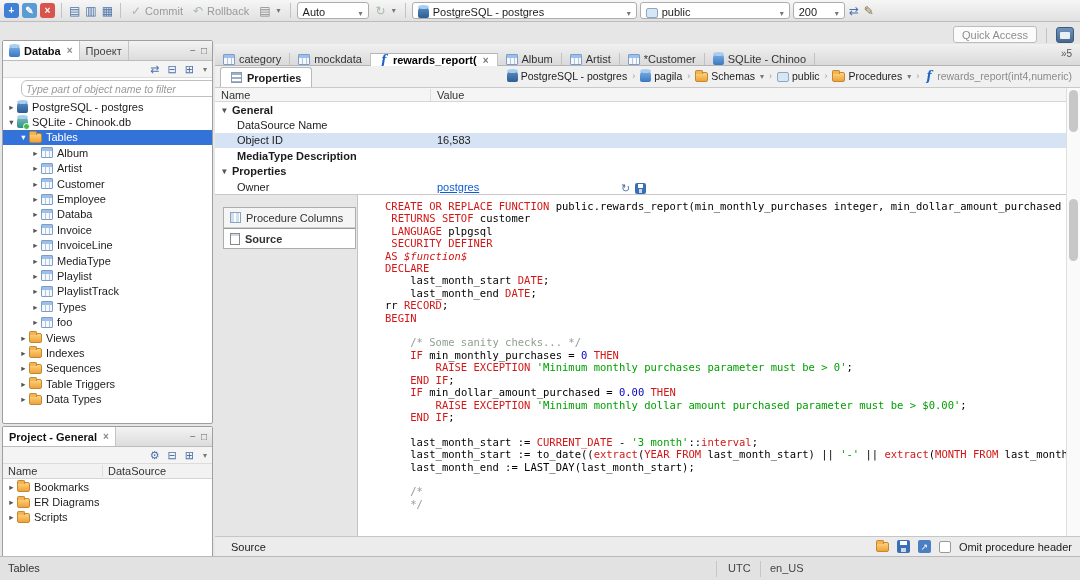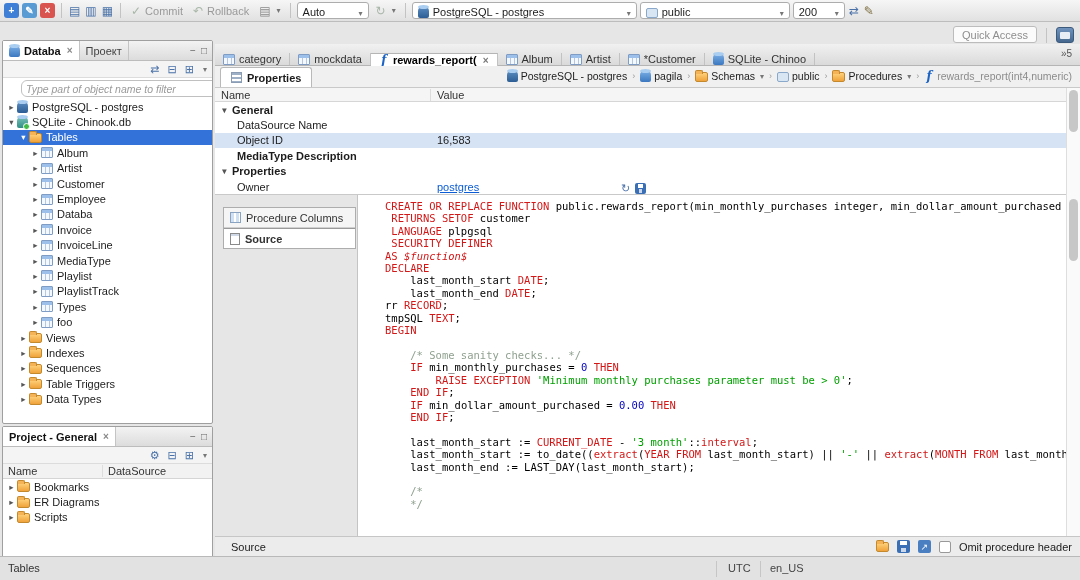--- a/index.html
+++ b/index.html
@@ -494,28 +494,28 @@
   <div class="code" id="code">
       <div class="cl"><span class="tok-k">CREATE OR REPLACE FUNCTION</span><span class="tok-p"> public.rewards_report(min_monthly_purchases integer, min_dollar_amount_purchased numeric)</span></div>
       <div class="cl"><span class="tok-p"> </span><span class="tok-k">RETURNS SETOF</span><span class="tok-p"> customer</span></div>
       <div class="cl"><span class="tok-p"> </span><span class="tok-k">LANGUAGE</span><span class="tok-p"> plpgsql</span></div>
       <div class="cl"><span class="tok-p"> </span><span class="tok-k">SECURITY DEFINER</span></div>
       <div class="cl"><span class="tok-k">AS</span><span class="tok-p"> </span><span class="tok-f">$function$</span></div>
       <div class="cl"><span class="tok-k">DECLARE</span></div>
       <div class="cl"><span class="tok-p">    last_month_start </span><span class="tok-k">DATE</span><span class="tok-p">;</span></div>
       <div class="cl"><span class="tok-p">    last_month_end </span><span class="tok-k">DATE</span><span class="tok-p">;</span></div>
       <div class="cl"><span class="tok-p">rr </span><span class="tok-k">RECORD</span><span class="tok-p">;</span></div>
-      <div class="cl"><span class="tok-p">tmpSQL </span><span class="tok-k">TEXT</span><span class="tok-p">;</span></div>
       <div class="cl"><span class="tok-k">BEGIN</span></div>
       <div class="cl">&nbsp;</div>
       <div class="cl"><span class="tok-c">    /* Some sanity checks... */</span></div>
       <div class="cl"><span class="tok-p">    </span><span class="tok-k">IF</span><span class="tok-p"> min_monthly_purchases = </span><span class="tok-n">0</span><span class="tok-p"> </span><span class="tok-k">THEN</span></div>
       <div class="cl"><span class="tok-p">        </span><span class="tok-k">RAISE EXCEPTION</span><span class="tok-p"> </span><span class="tok-s">'Minimum monthly purchases parameter must be &gt; 0'</span><span class="tok-p">;</span></div>
       <div class="cl"><span class="tok-p">    </span><span class="tok-k">END IF</span><span class="tok-p">;</span></div>
       <div class="cl"><span class="tok-p">    </span><span class="tok-k">IF</span><span class="tok-p"> min_dollar_amount_purchased = </span><span class="tok-n">0.00</span><span class="tok-p"> </span><span class="tok-k">THEN</span></div>
+      <div class="cl"><span class="tok-p">        </span><span class="tok-k">RAISE EXCEPTION</span><span class="tok-p"> </span><span class="tok-s">'Minimum monthly dollar amount purchased parameter must be &gt; $0.00'</span><span class="tok-p">;</span></div>
       <div class="cl"><span class="tok-p">    </span><span class="tok-k">END IF</span><span class="tok-p">;</span></div>
       <div class="cl">&nbsp;</div>
       <div class="cl"><span class="tok-p">    last_month_start := </span><span class="tok-k">CURRENT_DATE</span><span class="tok-p"> - </span><span class="tok-s">'3 month'</span><span class="tok-p">::</span><span class="tok-k">interval</span><span class="tok-p">;</span></div>
       <div class="cl"><span class="tok-p">    last_month_start := to_date((</span><span class="tok-k">extract</span><span class="tok-p">(</span><span class="tok-k">YEAR FROM</span><span class="tok-p"> last_month_start) || </span><span class="tok-s">'-'</span><span class="tok-p"> || </span><span class="tok-k">extract</span><span class="tok-p">(</span><span class="tok-k">MONTH FROM</span><span class="tok-p"> last_month_start) || </span></div>
       <div class="cl"><span class="tok-p">    last_month_end := LAST_DAY(last_month_start);</span></div>
       <div class="cl">&nbsp;</div>
       <div class="cl"><span class="tok-c">    /*</span></div>
       <div class="cl"><span class="tok-c">    */</span></div>
     </div>
   <div class="rail rail-code">

